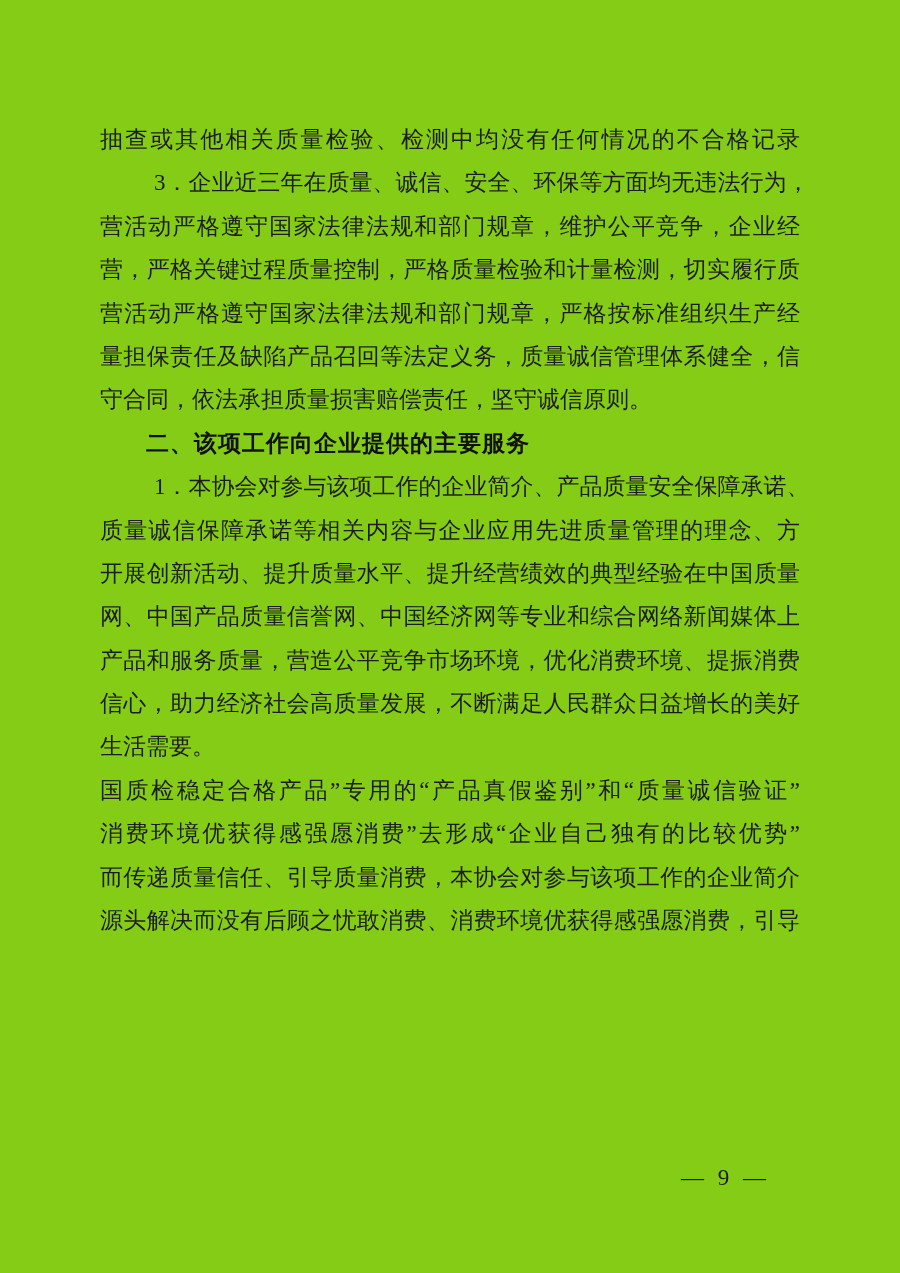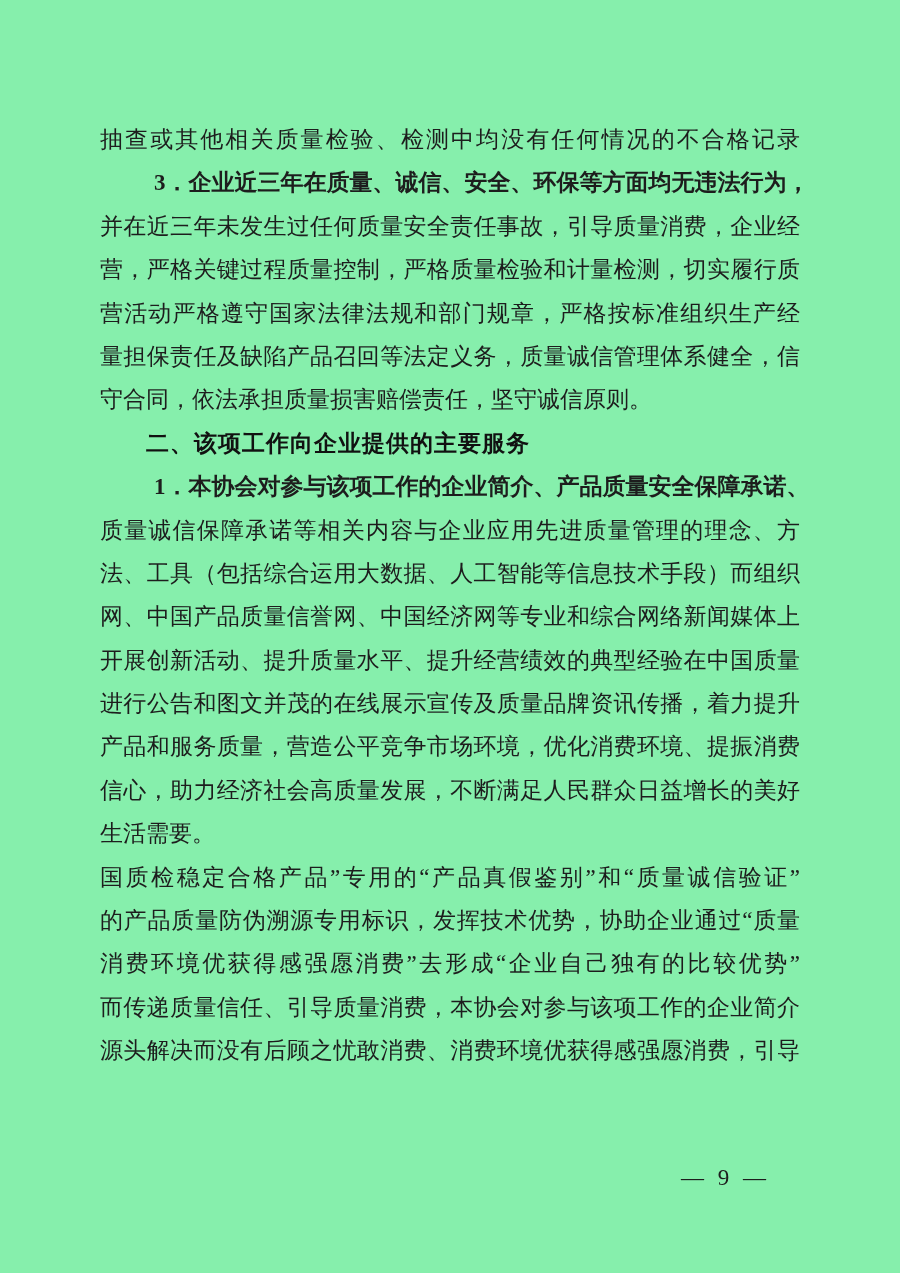--- a/index.html
+++ b/index.html
@@ -10,21 +10,21 @@
   body {
     width: 900px;
     height: 1273px;
     font-family: "Liberation Serif", "DejaVu Serif", serif;
   }
   .page {
     position: relative;
     box-sizing: border-box;
     width: 900px;
     height: 1273px;
-    background: #86efac;
+    background: #84cc16;
     padding: 118px 100px 0 100px;
     color: #1d1d1d;
     overflow: hidden;
   }
   .content {
     width: 700px;
   }
   .line {
     font-size: 23px;
     line-height: 43.4px;
@@ -34,21 +34,20 @@
     overflow: hidden;
     white-space: nowrap;
     color: #1d1d1d;
   }
   .line.short {
     text-align: right;
     text-align-last: left;
   }
   .line.indent {
     text-indent: 54px;
-    font-weight: bold;
   }
   .line.heading {
     font-family: Liberation Sans, sans-serif;
     font-weight: 700;
     color: #111111;
     text-indent: 46px;
     letter-spacing: 1px;
   }
   .page-number {
     position: absolute;
@@ -60,35 +59,32 @@
     color: #1d1d1d;
   }
 </style>
 </head>
 <body>
 
 <div class="page">
   <div class="content">
     <div class="line">抽查或其他相关质量检验、检测中均没有任何情况的不合格记录</div>
     <div class="line indent">3．企业近三年在质量、诚信、安全、环保等方面均无违法行为，</div>
-    <div class="line">并在近三年未发生过任何质量安全责任事故，引导质量消费，企业经</div>
+    <div class="line">营活动严格遵守国家法律法规和部门规章，维护公平竞争，企业经</div>
     <div class="line">营，严格关键过程质量控制，严格质量检验和计量检测，切实履行质</div>
     <div class="line">营活动严格遵守国家法律法规和部门规章，严格按标准组织生产经</div>
     <div class="line">量担保责任及缺陷产品召回等法定义务，质量诚信管理体系健全，信</div>
     <div class="line short">守合同，依法承担质量损害赔偿责任，坚守诚信原则。</div>
     <div class="line heading short">二、该项工作向企业提供的主要服务</div>
     <div class="line indent">1．本协会对参与该项工作的企业简介、产品质量安全保障承诺、</div>
     <div class="line">质量诚信保障承诺等相关内容与企业应用先进质量管理的理念、方</div>
-    <div class="line">法、工具（包括综合运用大数据、人工智能等信息技术手段）而组织</div>
+    <div class="line">开展创新活动、提升质量水平、提升经营绩效的典型经验在中国质量</div>
     <div class="line">网、中国产品质量信誉网、中国经济网等专业和综合网络新闻媒体上</div>
-    <div class="line">开展创新活动、提升质量水平、提升经营绩效的典型经验在中国质量</div>
-    <div class="line">进行公告和图文并茂的在线展示宣传及质量品牌资讯传播，着力提升</div>
     <div class="line">产品和服务质量，营造公平竞争市场环境，优化消费环境、提振消费</div>
     <div class="line">信心，助力经济社会高质量发展，不断满足人民群众日益增长的美好</div>
     <div class="line short">生活需要。</div>
     <div class="line">国质检稳定合格产品”专用的“产品真假鉴别”和“质量诚信验证”</div>
-    <div class="line">的产品质量防伪溯源专用标识，发挥技术优势，协助企业通过“质量</div>
     <div class="line">消费环境优获得感强愿消费”去形成“企业自己独有的比较优势”</div>
     <div class="line">而传递质量信任、引导质量消费，本协会对参与该项工作的企业简介</div>
     <div class="line">源头解决而没有后顾之忧敢消费、消费环境优获得感强愿消费，引导</div>
   </div>
   <div class="page-number">— 9 —</div>
 </div>
 
 </body></html>

